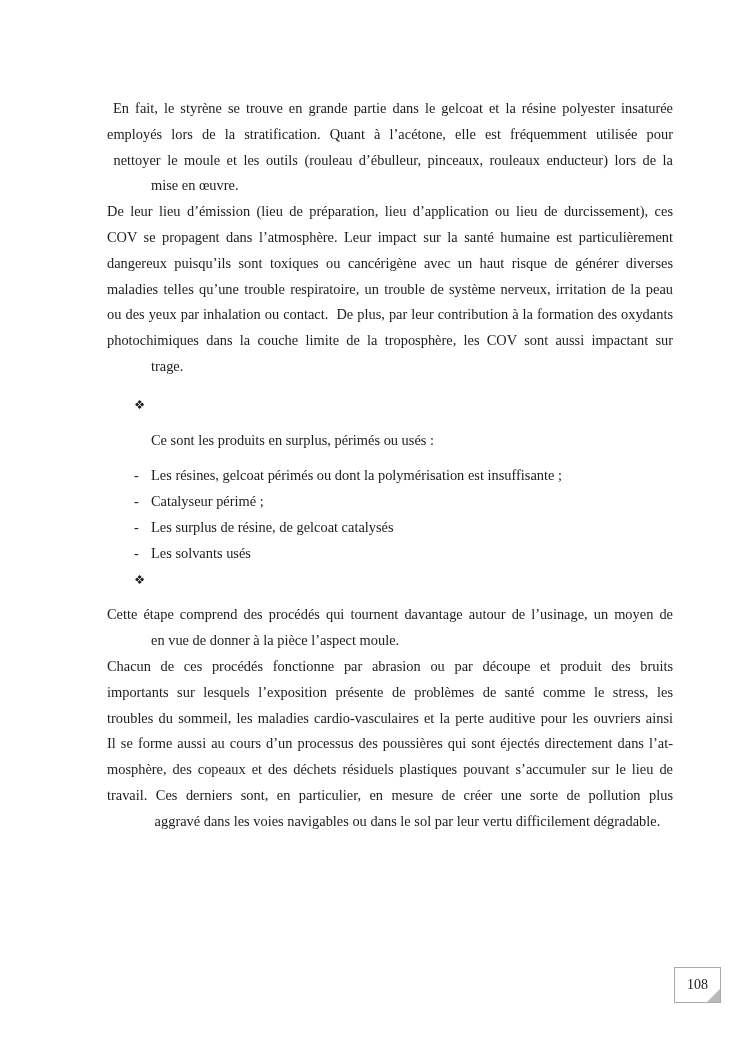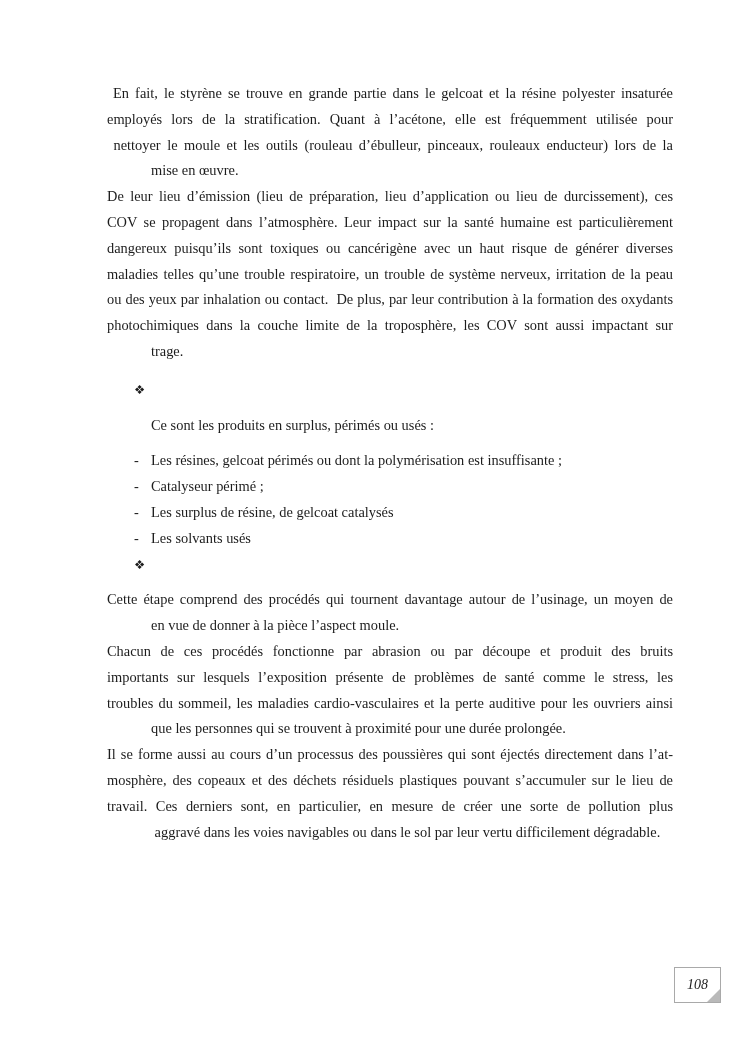--- a/index.html
+++ b/index.html
@@ -7,21 +7,21 @@
   body{
     width:745px;height:1053px;
     background:#ffffff;
     position:relative;
     font-family:"Liberation Serif","DejaVu Serif",serif;
     color:#1c1c1c;
     overflow:hidden;
   }
   .content{
     position:absolute;
-    left:107px;top:81px;width:566px;
+    left:107px;top:96px;width:566px;
     font-size:14.4px;
     line-height:25.8px;
   }
   .para{margin:0;}
   .line{min-height:25.8px;}
   .just{text-align:justify;text-align-last:justify;}
   .last{text-align:left;margin-left:44px;}
   .heading{
     margin:12px 0 10px 0;
     padding-left:27px;
@@ -109,26 +109,25 @@
       </div>
     </div>
     <div class="para">
       <div class="line just">Cette étape comprend des procédés qui tournent davantage autour de l’usinage, un moyen de</div>
       <div class="line last">en vue de donner à la pièce l’aspect moule.</div>
     </div>
     <div class="para">
       <div class="line just">Chacun de ces procédés fonctionne par abrasion ou par découpe et produit des bruits</div>
       <div class="line just">importants sur lesquels l’exposition présente de problèmes de santé comme le stress, les</div>
       <div class="line just">troubles du sommeil, les maladies cardio-vasculaires et la perte auditive pour les ouvriers ainsi</div>
-      <div class="line last">que les personnes qui se trouvent à proximité pour une durée prolongée.</div>
     </div>
     <div class="para">
       <div class="line just">Il se forme aussi au cours d’un processus des poussières qui sont éjectés directement dans l’at-</div>
       <div class="line just">mosphère, des copeaux et des déchets résiduels plastiques pouvant s’accumuler sur le lieu de</div>
       <div class="line just">travail. Ces derniers sont, en particulier, en mesure de créer une sorte de pollution plus</div>
       <div class="line last">&nbsp;aggravé dans les voies navigables ou dans le sol par leur vertu difficilement dégradable.</div>
     </div>
   </div>
 
-<div class="pagenum-box" style="border-color: rgb(169, 169, 169); font-style: italic;">
+<div class="pagenum-box" style="border-color: rgb(169, 169, 169);">
   <span>108</span>
   <span class="fold" style="border-bottom-color: rgb(185, 185, 185);"></span>
 </div>
 
 </body></html>

